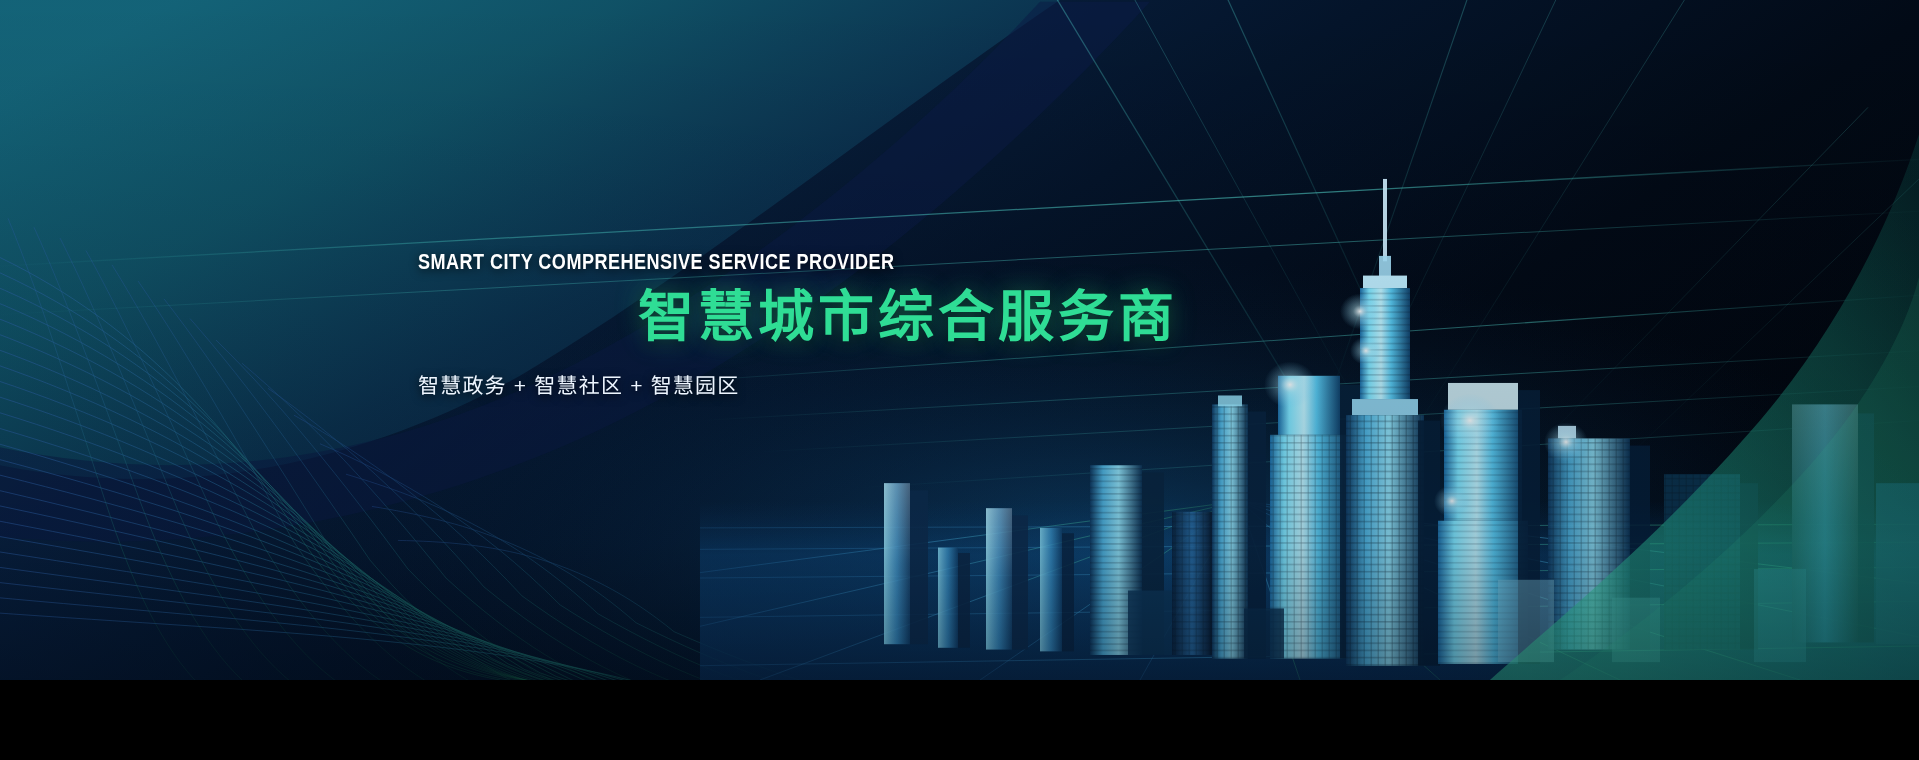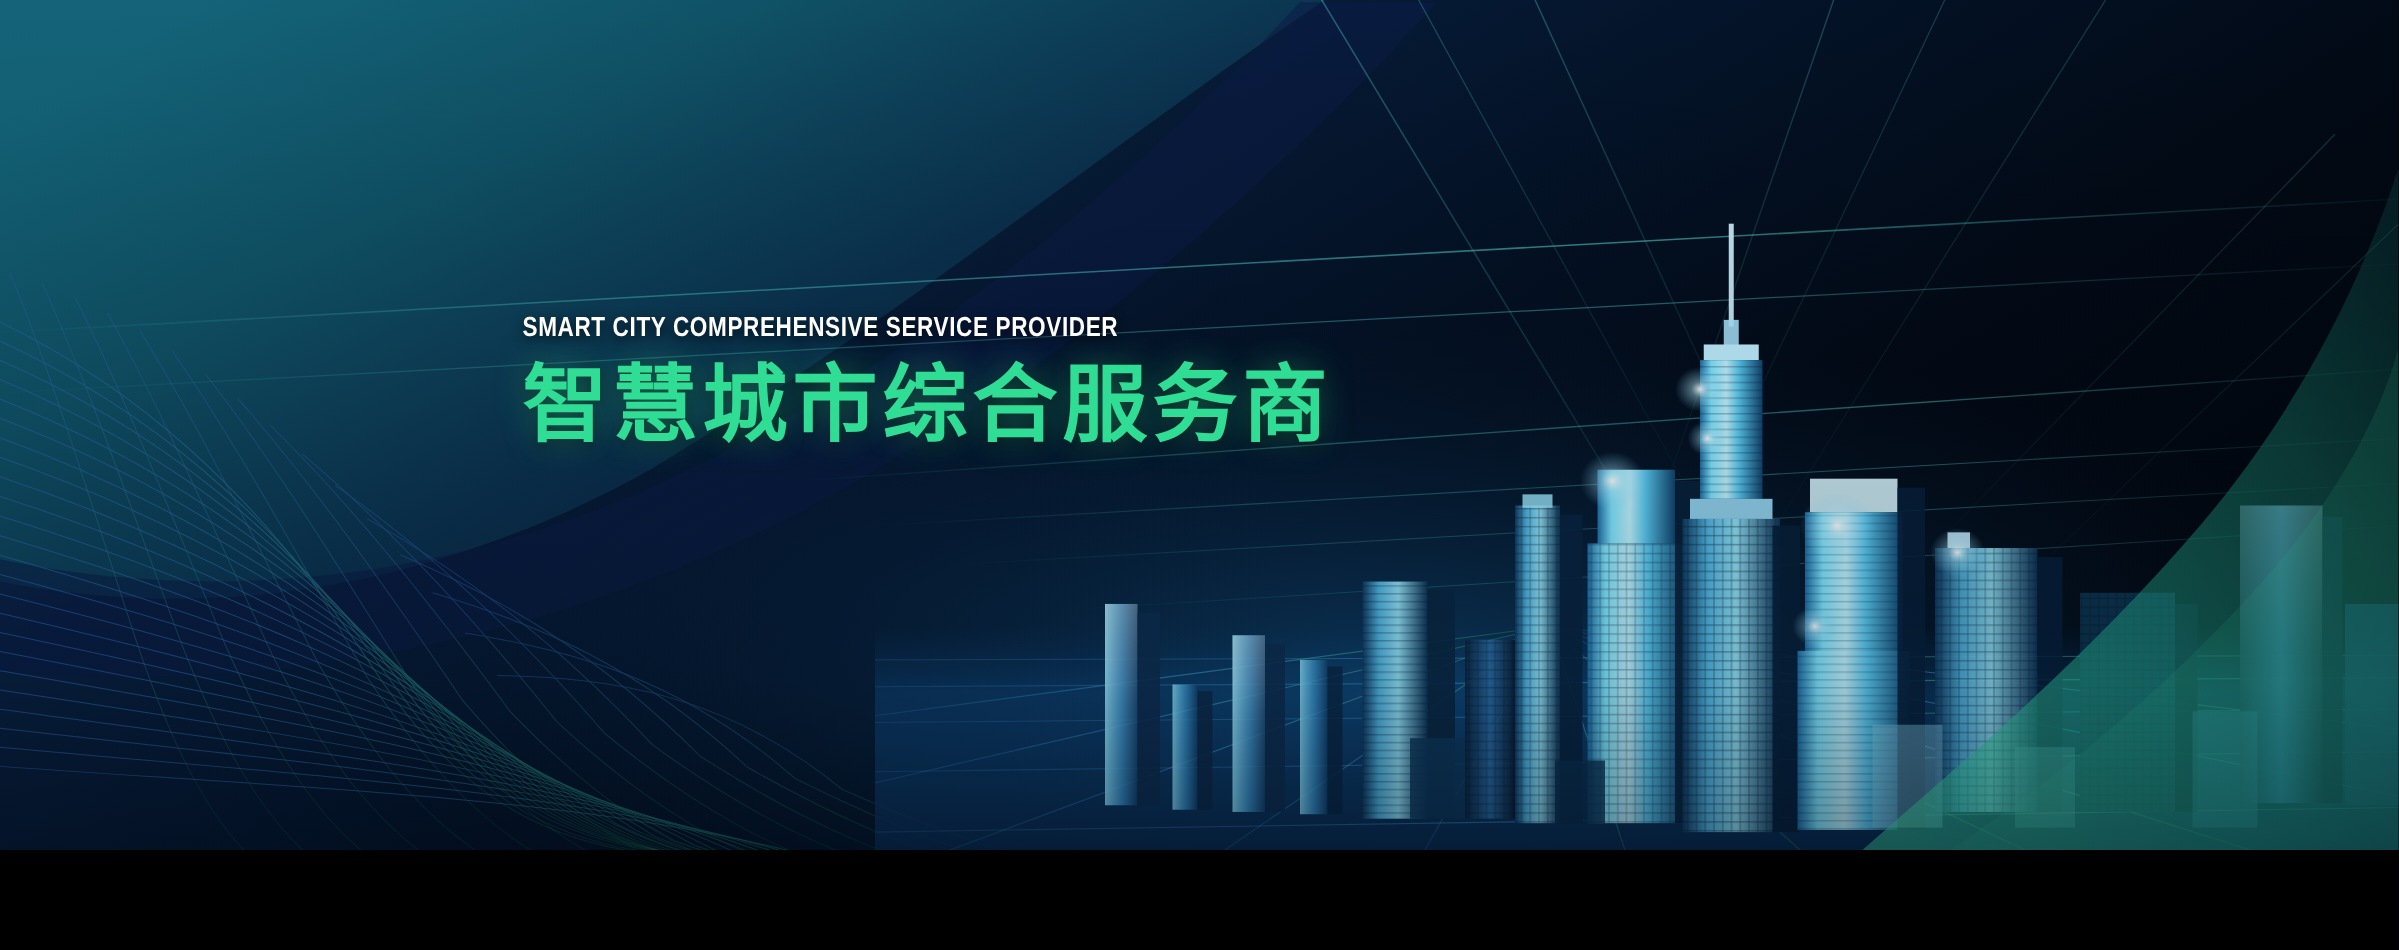--- a/index.html
+++ b/index.html
@@ -34,26 +34,27 @@
     letter-spacing:0.6px;
     line-height:1.1;
     transform:scaleX(.82);
     transform-origin:left center;
     white-space:nowrap;
     text-shadow:0 2px 10px rgba(0,0,0,.75);
   }
   .headline{
     margin:0 0 22px 0;
     color:#2fdd95;
-    font-size:68px;
+    font-size:56px;
     font-weight:bold;
     letter-spacing:4px;
     line-height:1.12;
     white-space:nowrap;
     text-shadow:0 0 26px rgba(47,221,149,.42), 0 3px 14px rgba(0,0,0,.65);
+    text-align:right;
   }
   .subline{
     margin:10px 0 0 0;
     color:#eef6ff;
     font-size:21px;
     font-weight:normal;
     letter-spacing:1.2px;
     line-height:1.4;
     white-space:nowrap;
     text-shadow:0 2px 10px rgba(0,0,0,.8);
@@ -428,15 +429,16 @@
           <stop offset="1" stop-color="#000814" stop-opacity="0.42"></stop>
         </linearGradient>
       </defs>
       <rect width="1919" height="760" fill="url(#gVig)"></rect>
     </svg>
   </div>
 
   <div class="copy">
     <p class="eyebrow">SMART CITY COMPREHENSIVE SERVICE PROVIDER</p>
     <h1 class="headline">智慧城市综合服务商</h1>
+    <p class="subline">智慧政务 + 智慧社区 + 智慧园区</p>
   </div>
 
 </div>
 
 </body></html>

